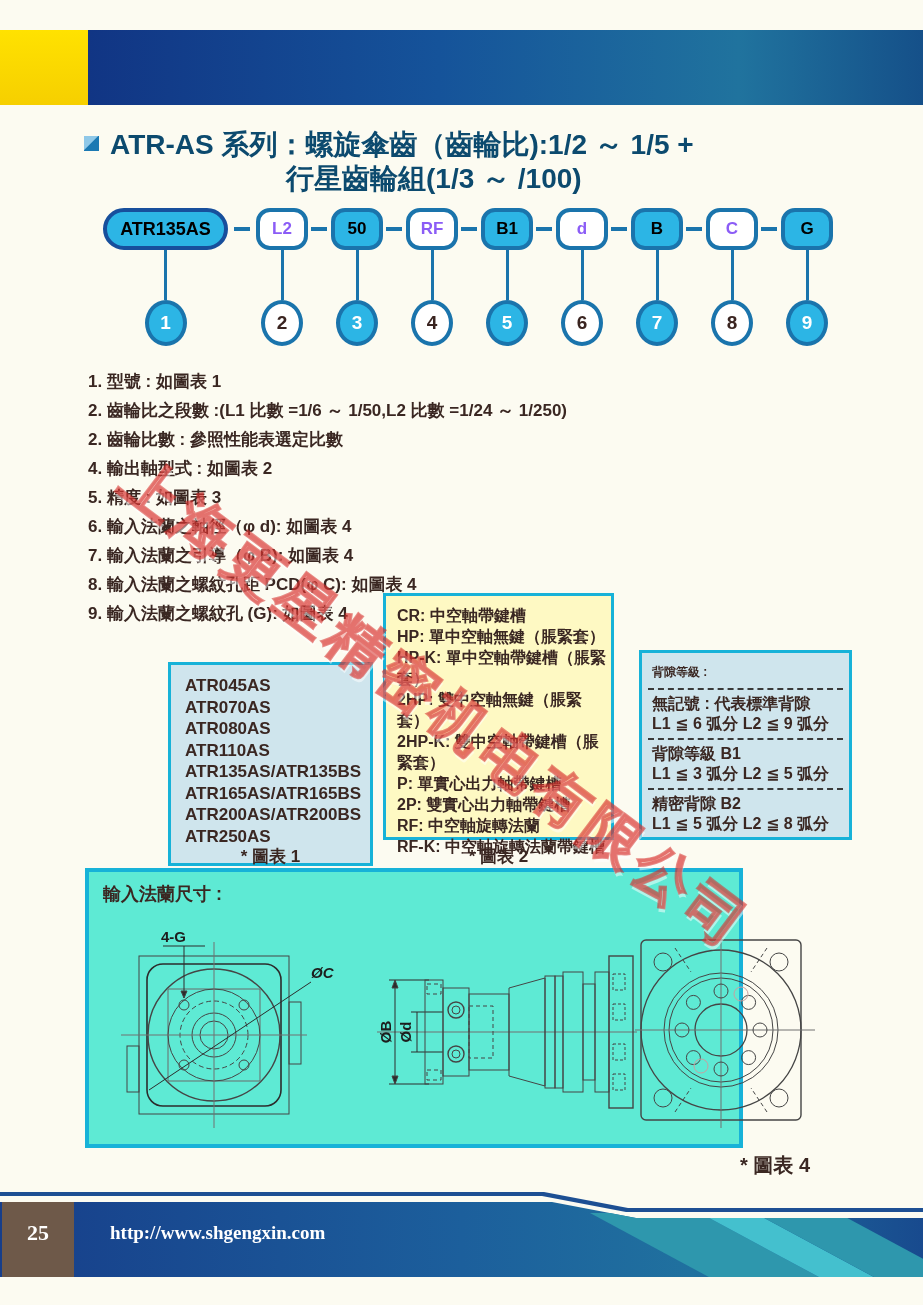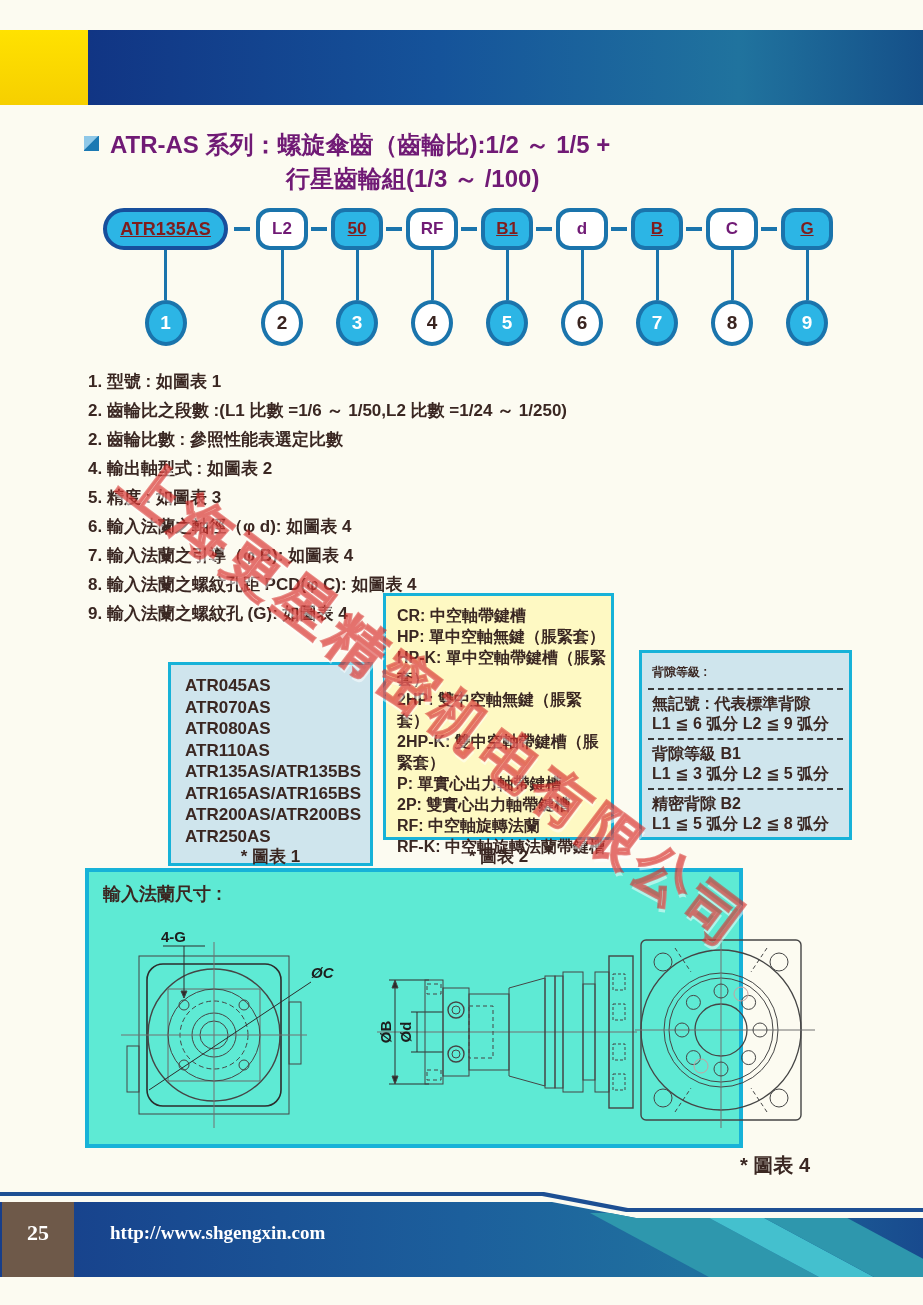--- a/index.html
+++ b/index.html
@@ -7,32 +7,32 @@
         font-family:"Liberation Sans","DejaVu Sans",sans-serif;color:#3a2722;}
   
   .top-yellow{position:absolute;left:0;top:30px;width:88px;height:75px;
               background:linear-gradient(180deg,#ffe200 0%,#f6cf00 100%);}
   .top-blue{position:absolute;left:88px;top:30px;width:835px;height:75px;
             background:linear-gradient(90deg,#113584 0%,#15539a 42%,#20739e 78%,#155089 100%);}
   
   .title-row{position:absolute;left:84px;top:128px;display:flex;}
   .bullet{width:15px;height:15px;margin-top:8px;flex:none;
           background:linear-gradient(135deg,#8fc8e8 0%,#8fc8e8 45%,#1b79b3 50%,#1b79b3 100%);}
-  .title-text{margin-left:11px;font-weight:bold;font-size:24px;line-height:34px;color:#701a75;}
+  .title-text{margin-left:11px;font-weight:bold;font-size:28px;line-height:34px;color:#0c4a6e;}
   .title-line2{padding-left:176px;}
   
   .unit{position:absolute;top:208px;display:flex;flex-direction:column;align-items:center;}
   .u0{left:103px;width:125px}.u1{left:253px;width:58px}.u2{left:328px;width:58px}
   .u3{left:403px;width:58px}.u4{left:478px;width:58px}.u5{left:553px;width:58px}
   .u6{left:628px;width:58px}.u7{left:703px;width:58px}.u8{left:778px;width:58px}
   .pill{box-sizing:border-box;height:42px;min-width:52px;padding:0 8px;border:4px solid #1a74ac;
         border-radius:14px;display:flex;align-items:center;justify-content:center;
-        font-weight:bold;font-size:17px;background:#fff;color:#701a75;}
+        font-weight:bold;font-size:17px;background:#fff;color:#8b5cf6;}
   .u0 .pill{width:125px;border-radius:21px;border-color:#174f9c;font-size:18px;}
-  .pill.filled{background:#2cb5e5;color:#7f1d1d;text-decoration:underline;}
+  .pill.filled{background:#2cb5e5;color:#000000;}
   .vline{width:3px;height:50px;background:#1a74ac;}
   .numcircle{box-sizing:border-box;width:42px;height:46px;border:4px solid #1a74ac;border-radius:50%;
              display:flex;align-items:center;justify-content:center;font-weight:bold;font-size:19px;
              background:#fff;color:#3a2420;}
   .numcircle.filled{background:#2cb5e5;color:#fff;}
   .dash{position:absolute;top:227px;width:16px;height:4px;background:#1a74ac;}
   .d0{left:234px}.d1{left:311px}.d2{left:386px}.d3{left:461px}
   .d4{left:536px}.d5{left:611px}.d6{left:686px}.d7{left:761px}
   
   .notes{position:absolute;left:88px;top:367px;font-weight:bold;font-size:17px;line-height:29px;}

